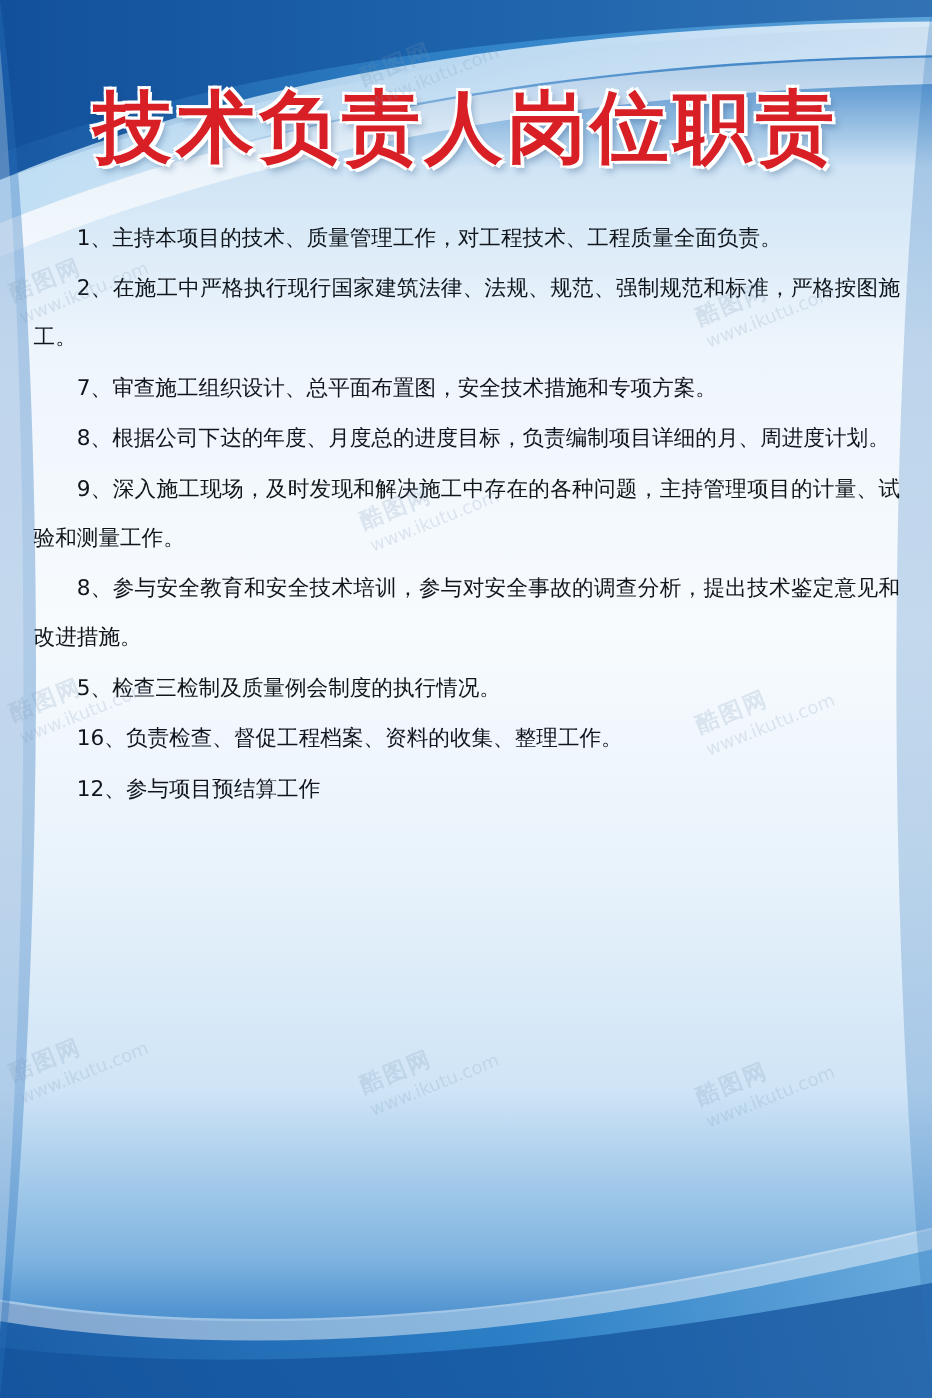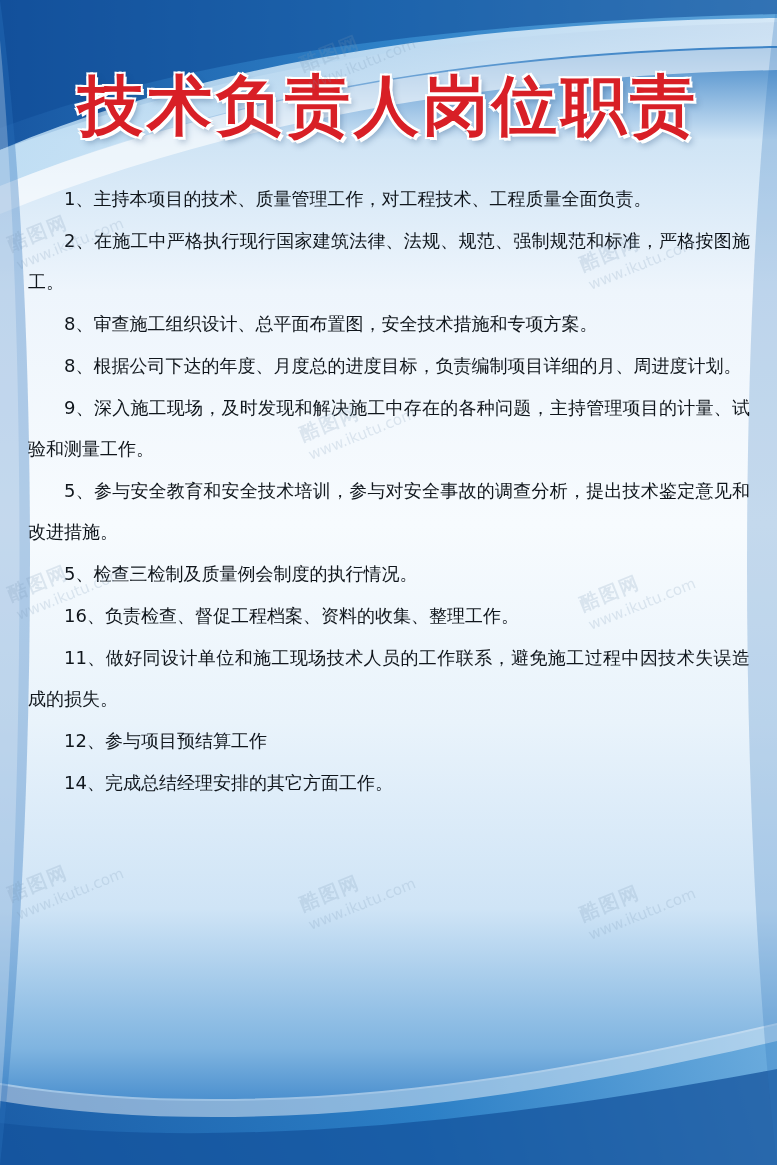--- a/index.html
+++ b/index.html
@@ -144,29 +144,27 @@
     </svg>
   </div>
 
   <div class="title-wrap">
     <div class="title">技术负责人岗位职责</div>
   </div>
 
   <div class="body-text">
     <p class="para">1、主持本项目的技术、质量管理工作，对工程技术、工程质量全面负责。</p>
     <p class="para">2、在施工中严格执行现行国家建筑法律、法规、规范、强制规范和标准，严格按图施工。</p>
-    <p class="para">8、审查施工组织设计、总平面布置图，安全技术措施和专项方案。</p>
+    <p class="para">7、审查施工组织设计、总平面布置图，安全技术措施和专项方案。</p>
     <p class="para">8、根据公司下达的年度、月度总的进度目标，负责编制项目详细的月、周进度计划。</p>
     <p class="para">9、深入施工现场，及时发现和解决施工中存在的各种问题，主持管理项目的计量、试验和测量工作。</p>
-    <p class="para">5、参与安全教育和安全技术培训，参与对安全事故的调查分析，提出技术鉴定意见和改进措施。</p>
+    <p class="para">8、参与安全教育和安全技术培训，参与对安全事故的调查分析，提出技术鉴定意见和改进措施。</p>
     <p class="para">5、检查三检制及质量例会制度的执行情况。</p>
     <p class="para">16、负责检查、督促工程档案、资料的收集、整理工作。</p>
-    <p class="para">11、做好同设计单位和施工现场技术人员的工作联系，避免施工过程中因技术失误造成的损失。</p>
     <p class="para">12、参与项目预结算工作</p>
-    <p class="para">14、完成总结经理安排的其它方面工作。</p>
   </div>
 
   <div id="watermark-layer">
       <div class="wm" style="left: 8px; top: 210px;"><span class="big">酷图网</span><br>www.ikutu.com</div>
       <div class="wm" style="left: 8px; top: 560px;"><span class="big">酷图网</span><br>www.ikutu.com</div>
       <div class="wm" style="left: 8px; top: 860px;"><span class="big">酷图网</span><br>www.ikutu.com</div>
       <div class="wm" style="left: 300px; top: 30px;"><span class="big">酷图网</span><br>www.ikutu.com</div>
       <div class="wm" style="left: 300px; top: 400px;"><span class="big">酷图网</span><br>www.ikutu.com</div>
       <div class="wm" style="left: 300px; top: 870px;"><span class="big">酷图网</span><br>www.ikutu.com</div>
       <div class="wm" style="left: 580px; top: 230px;"><span class="big">酷图网</span><br>www.ikutu.com</div>

